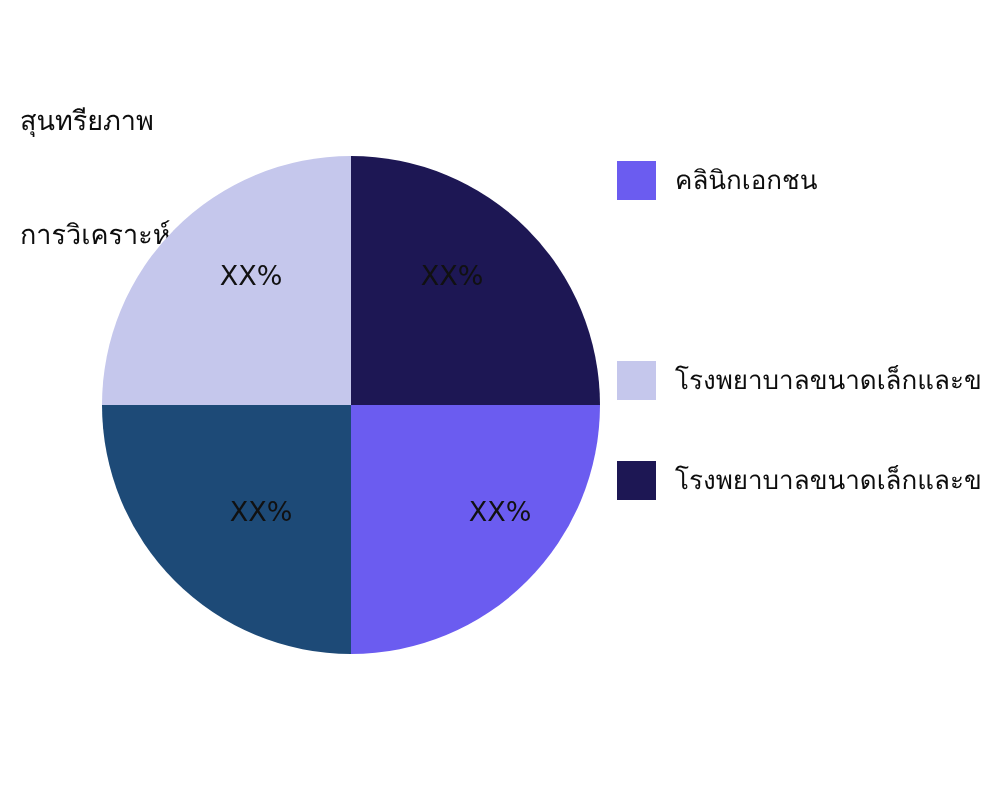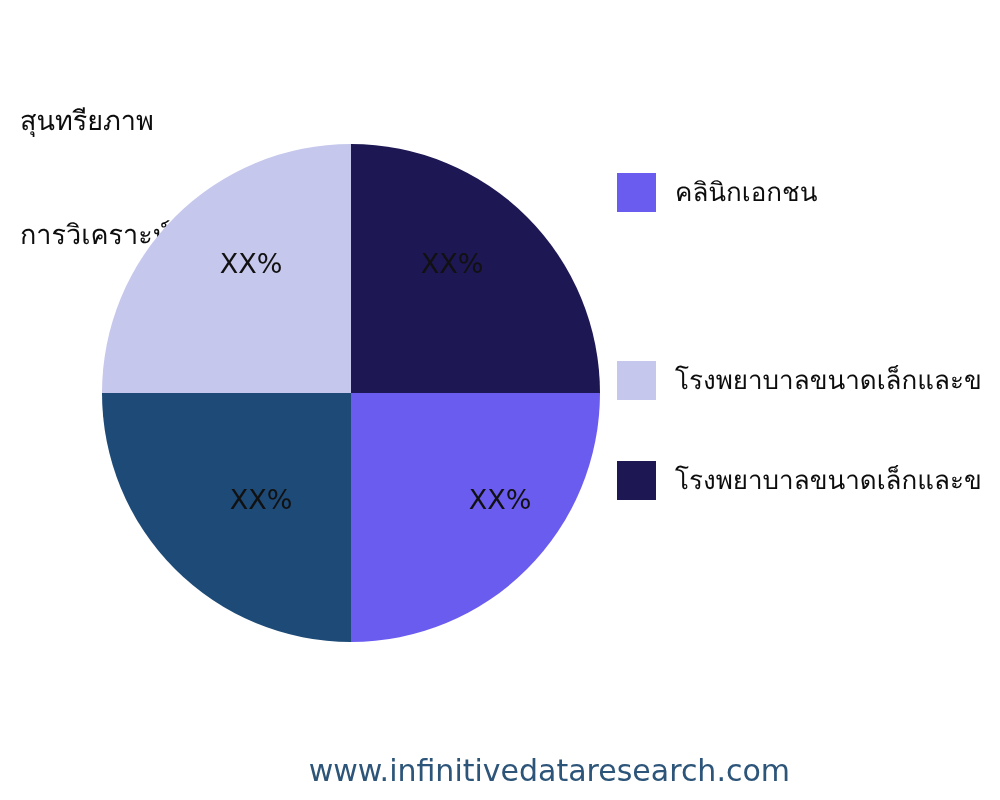--- a/index.html
+++ b/index.html
@@ -37,21 +37,21 @@
     white-space: pre;
   }
   #chart-title .title-line {
     display: block;
   }
 
   
   #pie-wrap {
     position: absolute;
     left: 102px;
-    top: 144px;
+    top: 156px;
     width: 498px;
     height: 498px;
   }
   #pie-svg {
     display: block;
     width: 498px;
     height: 498px;
   }
   .slice-label {
     font-family: "DejaVu Sans", "Liberation Sans", sans-serif;
@@ -72,21 +72,21 @@
   .legend-item {
     position: absolute;
     left: 0;
     width: 383px;
     height: 40px;
     display: flex;
     align-items: center;
     overflow: hidden;
     white-space: nowrap;
   }
-  .legend-item.i0 { top: 12px; text-align: center; }
+  .legend-item.i0 { top: 0px; text-align: center; }
   .legend-item.i1 { top: 100px; }
   .legend-item.i2 { top: 200px; }
   .legend-item.i3 { top: 300px; }
 
   .legend-swatch {
     flex: 0 0 auto;
     width: 39px;
     height: 39px;
   }
   .legend-label {
@@ -145,15 +145,14 @@
     <div class="legend-item i2">
       <span class="legend-swatch" style="background: rgb(197, 199, 236);"></span>
       <span class="legend-label">โรงพยาบาลขนาดเล็กและข</span>
     </div>
     <div class="legend-item i3">
       <span class="legend-swatch" style="background: rgb(29, 23, 84);"></span>
       <span class="legend-label">โรงพยาบาลขนาดเล็กและข</span>
     </div>
   </div>
 
-  <div id="footer-url" style="color: rgb(45, 85, 121);">www.infinitivedataresearch.com</div>
 
 </div>
 
 </body></html>

